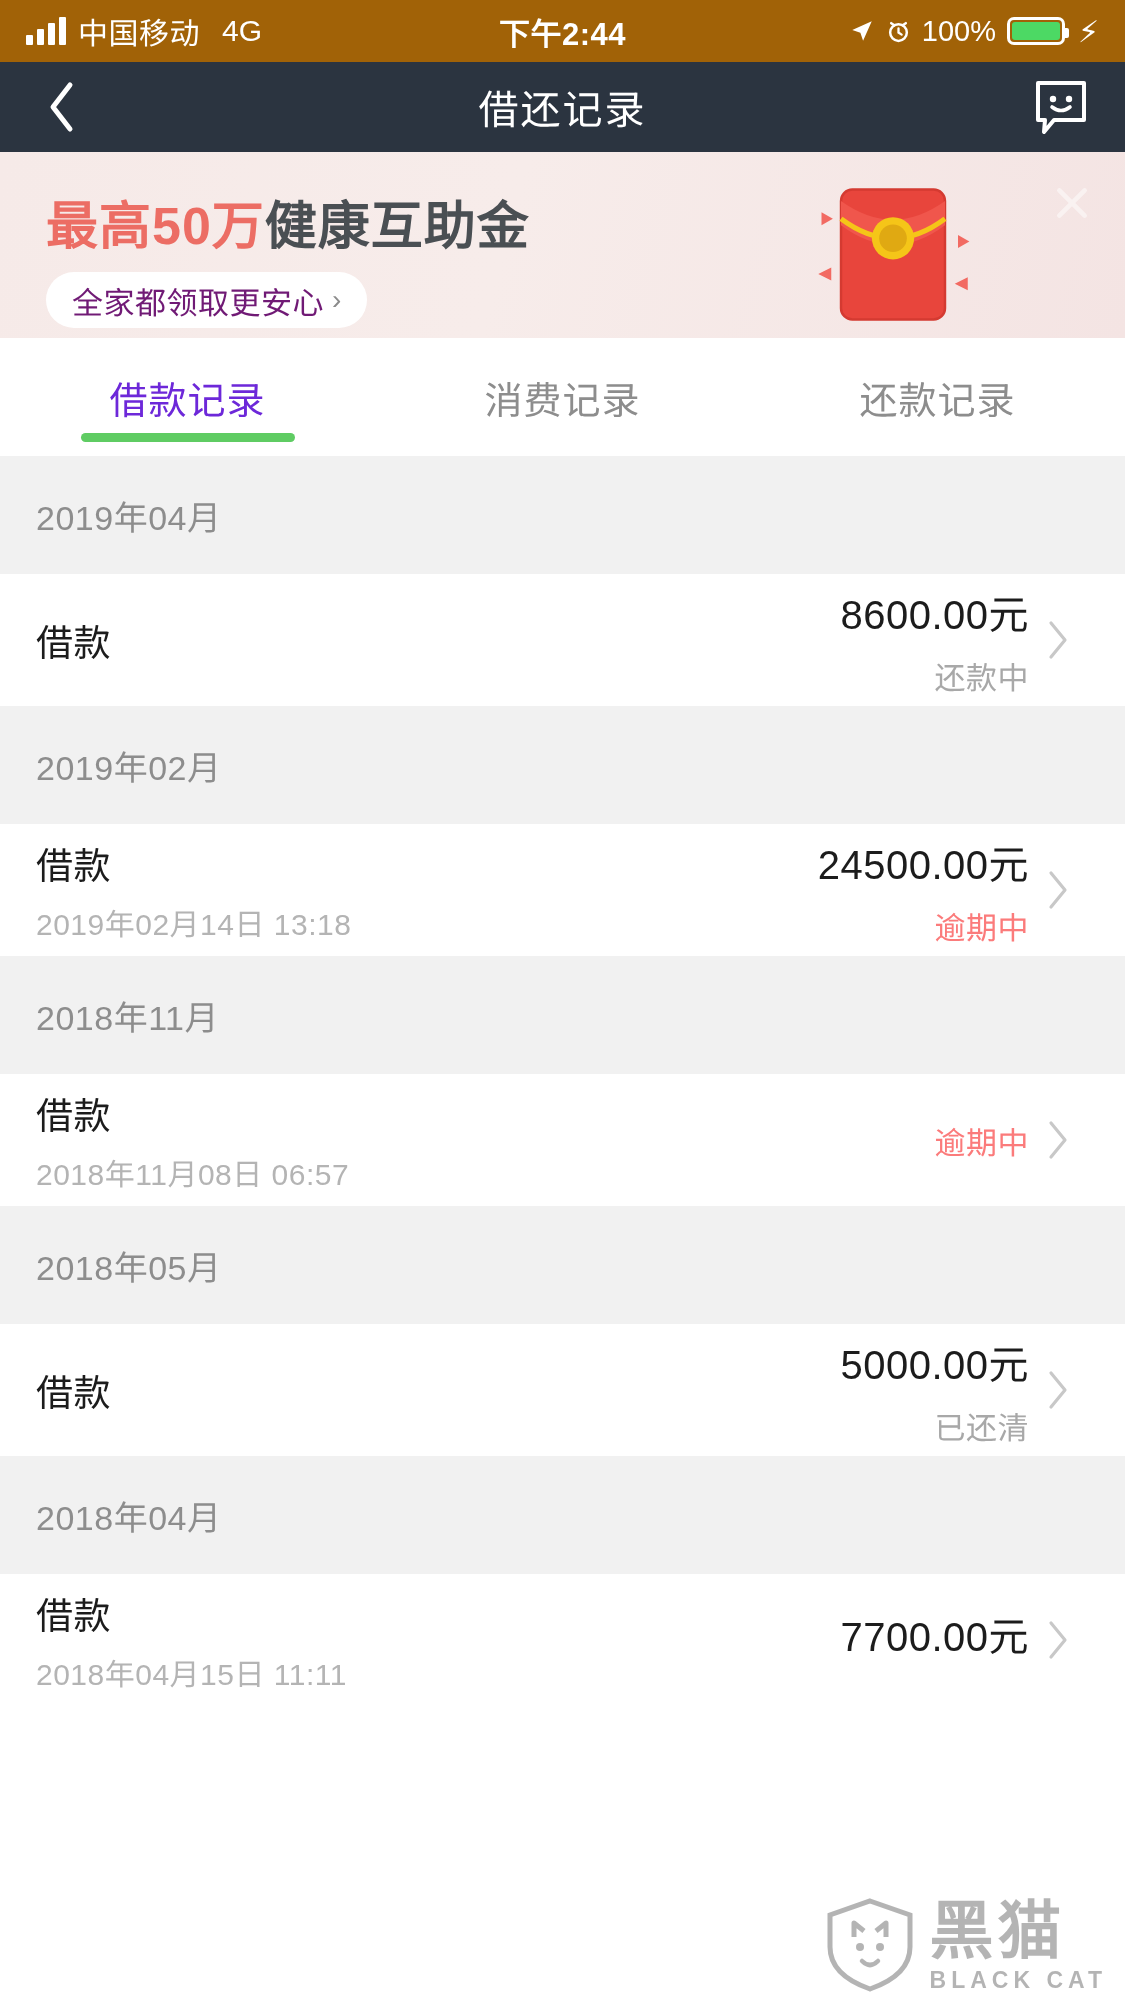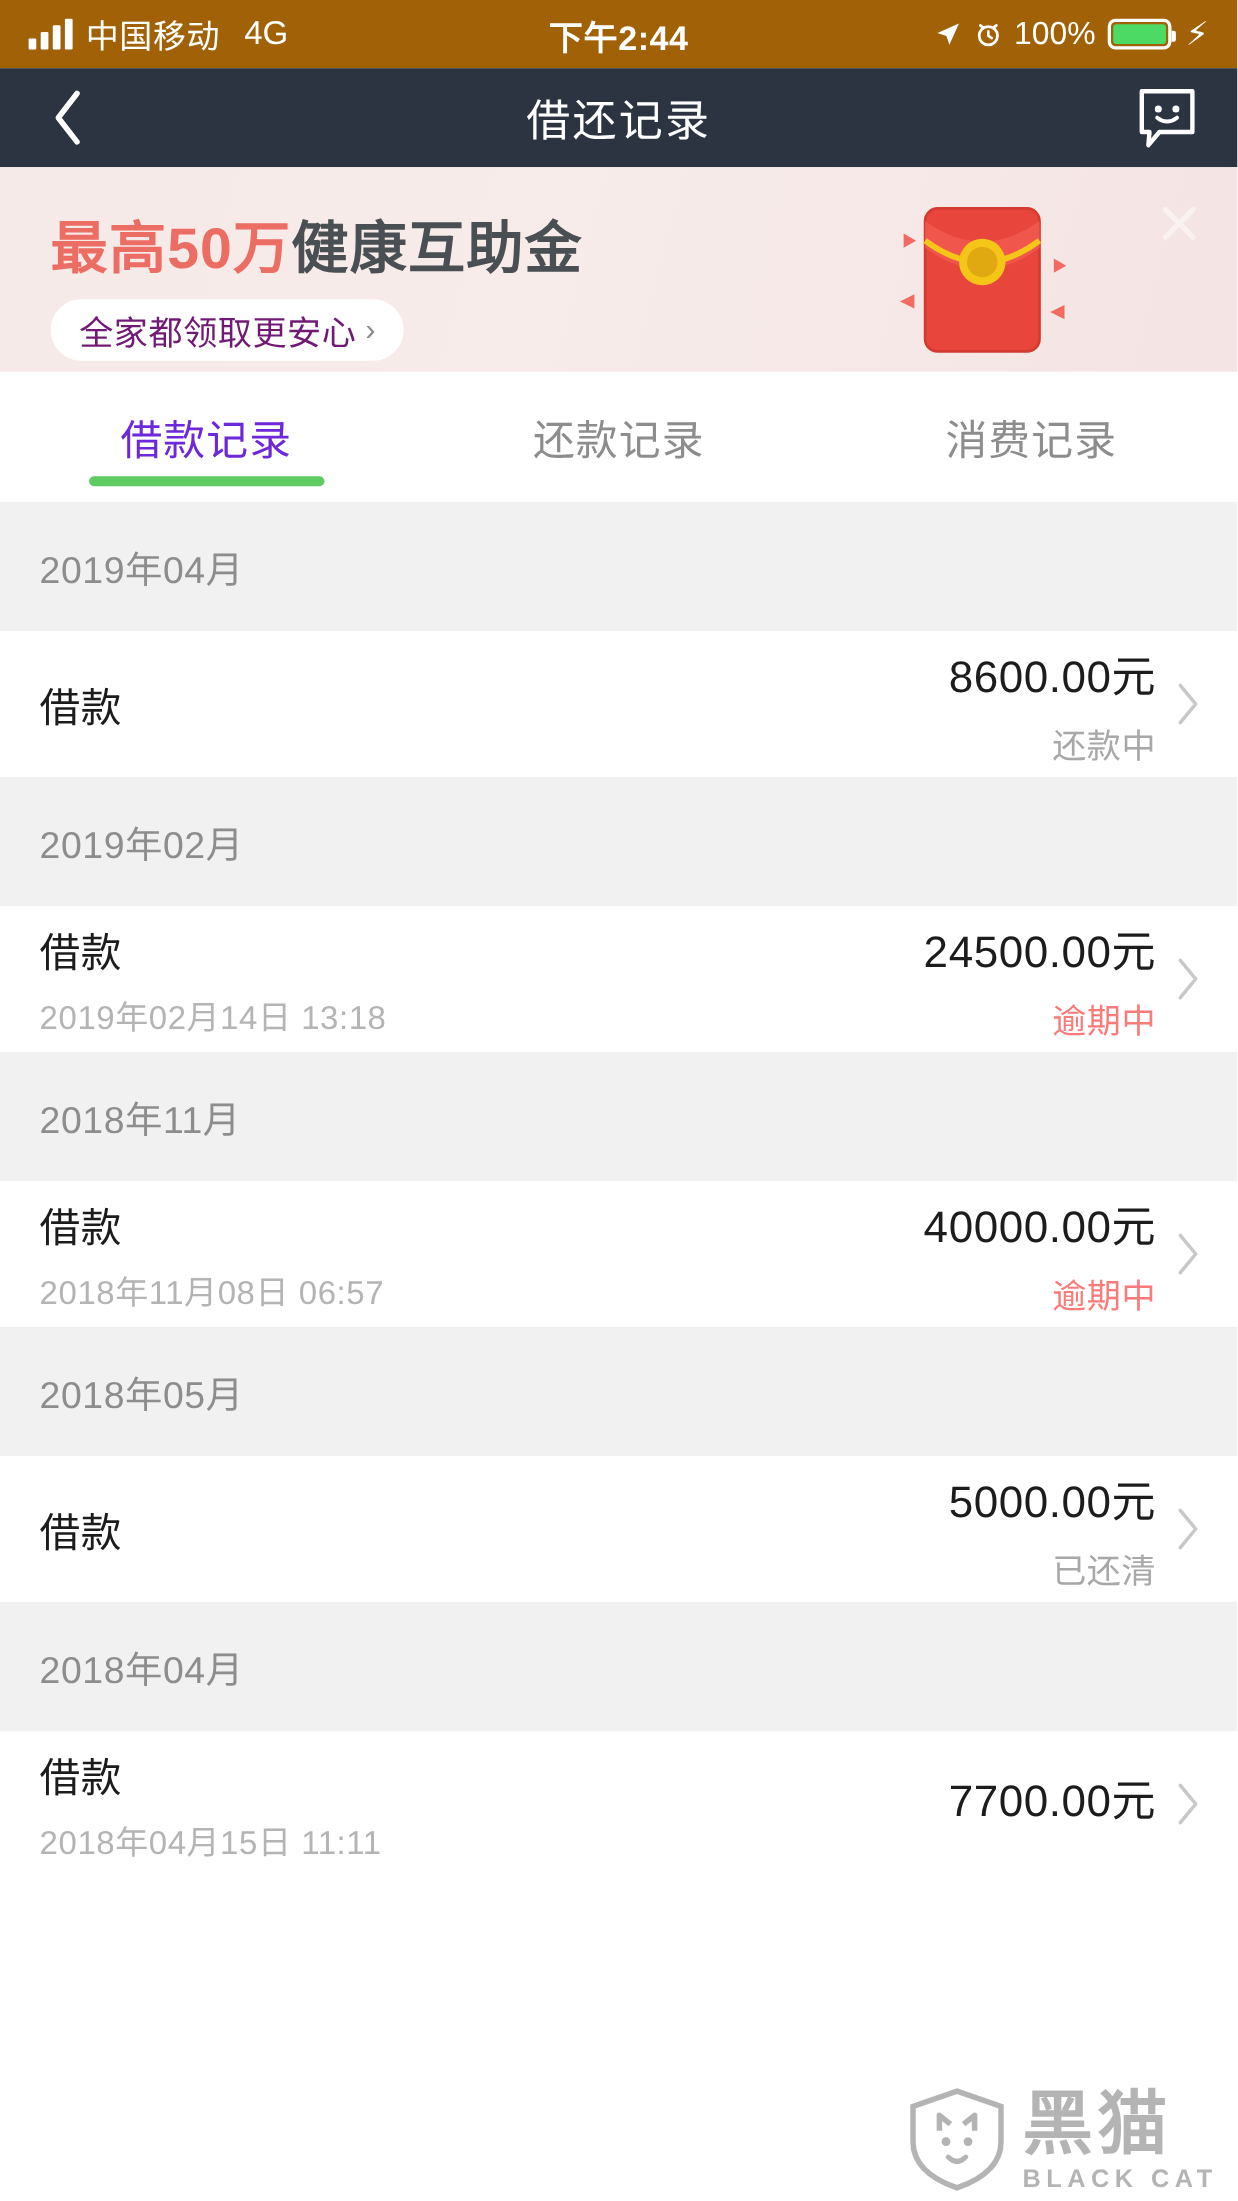--- a/index.html
+++ b/index.html
@@ -102,21 +102,21 @@
     width:214px; height:9px; background:#5fcc63; border-radius:5px;
   }
 
   
   .list{ background:#ffffff; }
   .month-head{
     background:#f1f1f1; height:118px; display:flex; align-items:center;
     padding-left:36px; font-size:34px; color:#8d8d8d; letter-spacing:.5px;
   }
   .rec-row{
-    background:#ffffff; height:132px; padding:0 32px 0 36px;
+    background:#ffffff; height:132px; padding:0 54px 0 36px;
     display:flex; align-items:center; position:relative;
   }
   .rec-left{ display:flex; flex-direction:column; justify-content:center; gap:10px; }
   .rec-title{ font-size:37px; color:#1c1c1c; letter-spacing:.5px; }
   .rec-date{ font-size:30px; color:#b4b4b4; letter-spacing:.5px; }
   .rec-right{
     margin-left:auto; display:flex; flex-direction:column;
     align-items:flex-end; justify-content:center; gap:12px;
     padding-right:16px;
   }
@@ -216,24 +216,24 @@
     <path d="M9 9 L31 31 M31 9 L9 31" stroke="#ffffff" stroke-width="4" stroke-linecap="round"></path>
   </svg>
 </div>
 
 <div class="tabs">
   <div class="tab active">
     <span>借款记录</span>
     <span class="underline"></span>
   </div>
   <div class="tab">
+    <span>消费记录</span>
+  </div>
+  <div class="tab">
     <span>还款记录</span>
-  </div>
-  <div class="tab">
-    <span>消费记录</span>
   </div>
 </div>
 
 <div class="list">
 
   <div class="month-head">2019年04月</div>
   <div class="rec-row">
     <div class="rec-left">
       <span class="rec-title">借款</span>
     </div>
@@ -265,21 +265,20 @@
     </div>
   </div>
 
   <div class="month-head">2018年11月</div>
   <div class="rec-row">
     <div class="rec-left">
       <span class="rec-title">借款</span>
       <span class="rec-date">2018年11月08日 06:57</span>
     </div>
     <div class="rec-right">
-      <span class="rec-amount">40000.00元</span>
       <span class="rec-status st-red">逾期中</span>
     </div>
     <div class="rec-chev">
       <svg width="22" height="40" viewBox="0 0 22 40">
         <path d="M4 3 L18 20 L4 37" fill="none" stroke="#c8c8c8" stroke-width="3.2" stroke-linecap="round" stroke-linejoin="round"></path>
       </svg>
     </div>
   </div>
 
   <div class="month-head">2018年05月</div>

